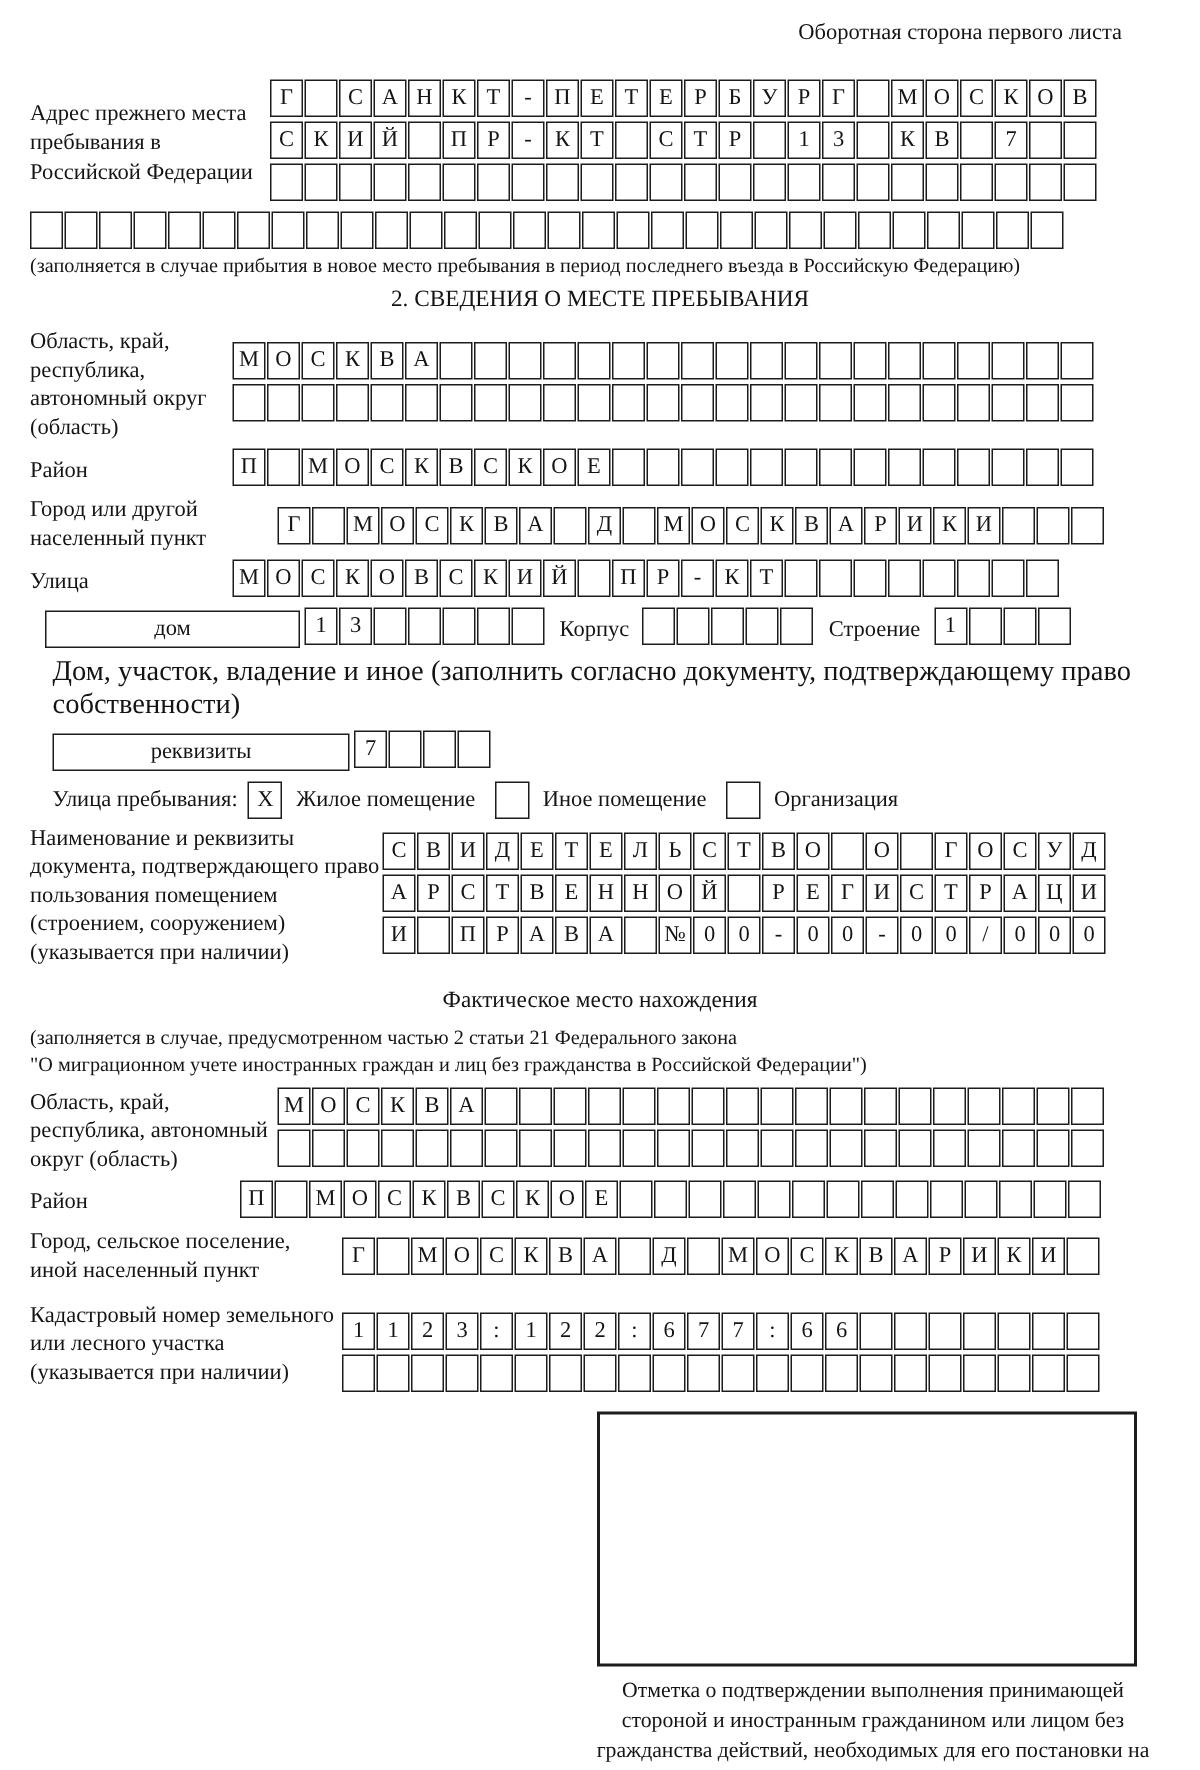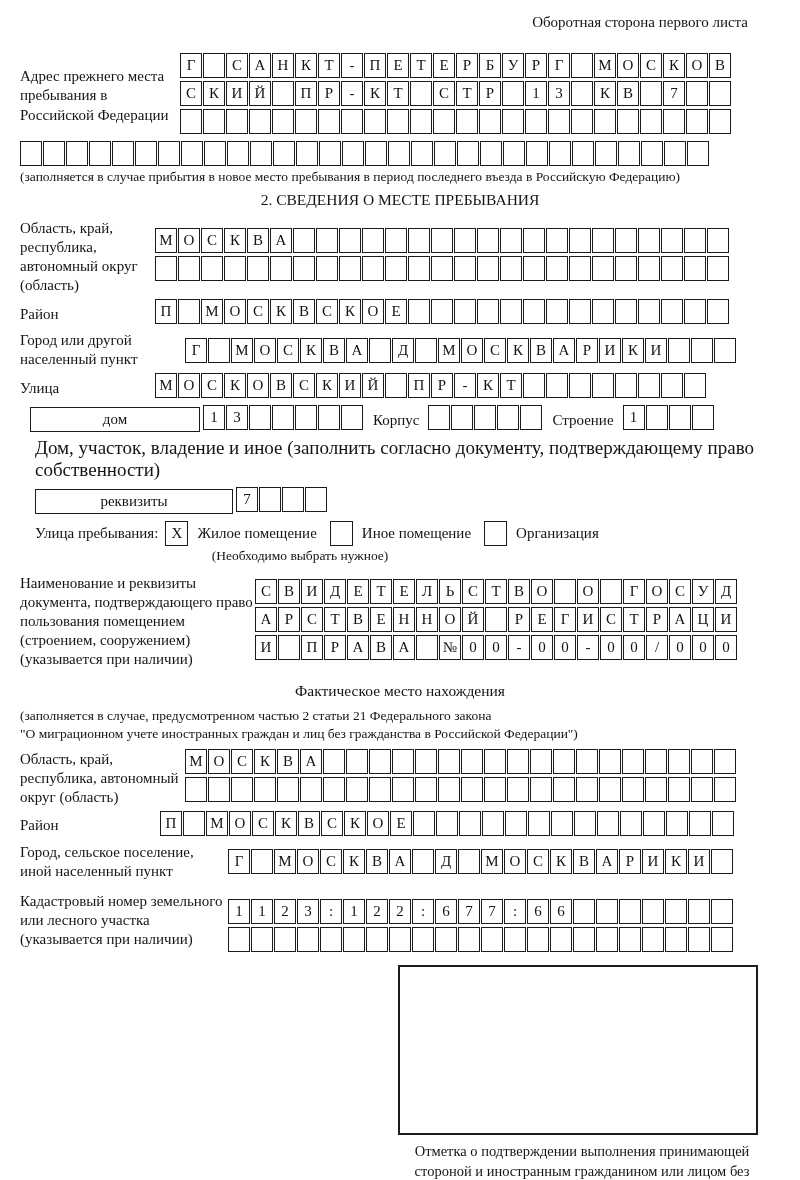--- a/index.html
+++ b/index.html
@@ -374,21 +374,20 @@
 
   <div class="stay-row">
     <span>Улица пребывания:</span>
     <span class="chk first">X</span>
     <span>Жилое помещение</span>
     <span class="chk"></span>
     <span>Иное помещение</span>
     <span class="chk"></span>
     <span>Организация</span>
   </div>
-  <div class="stay-note">(Необходимо выбрать нужное)</div>
 
   <div class="frow">
     <div class="flabel w235">Наименование и реквизиты документа, подтверждающего право пользования помещением (строением, сооружением) (указывается при наличии)</div>
     <div class="fcells">
       <div class="cellrow">
           <div class="cell">С</div>
           <div class="cell">В</div>
           <div class="cell">И</div>
           <div class="cell">Д</div>
           <div class="cell">Е</div>

